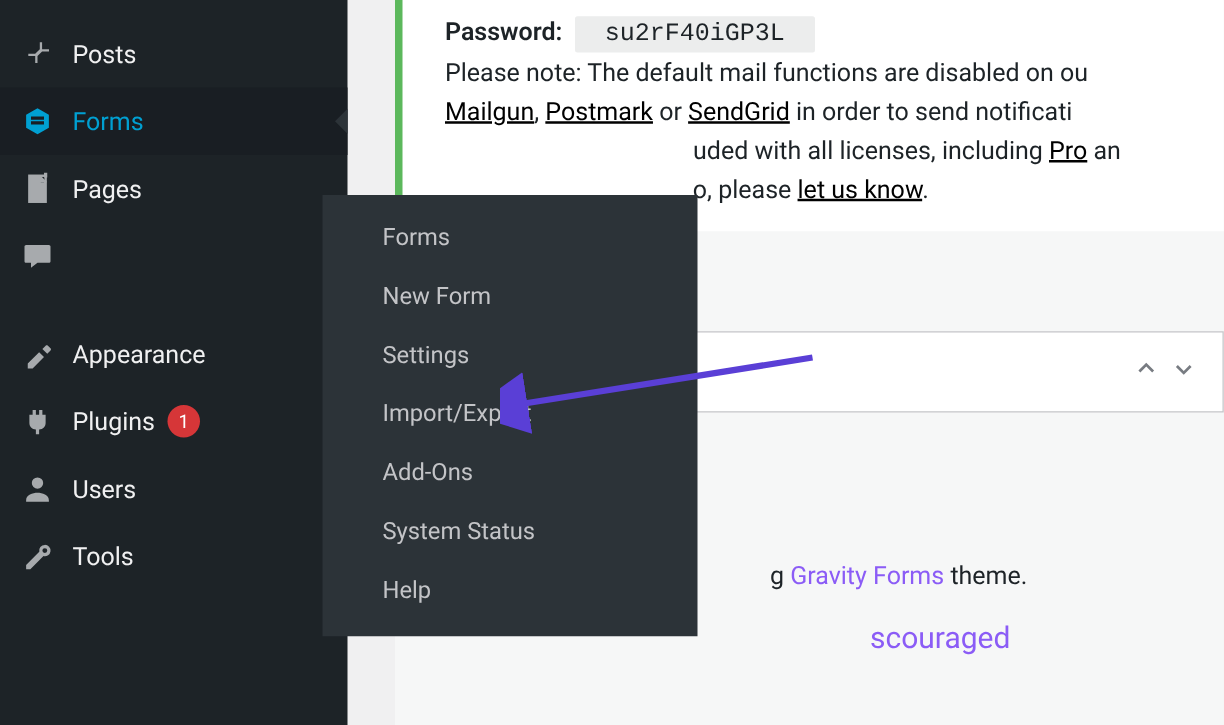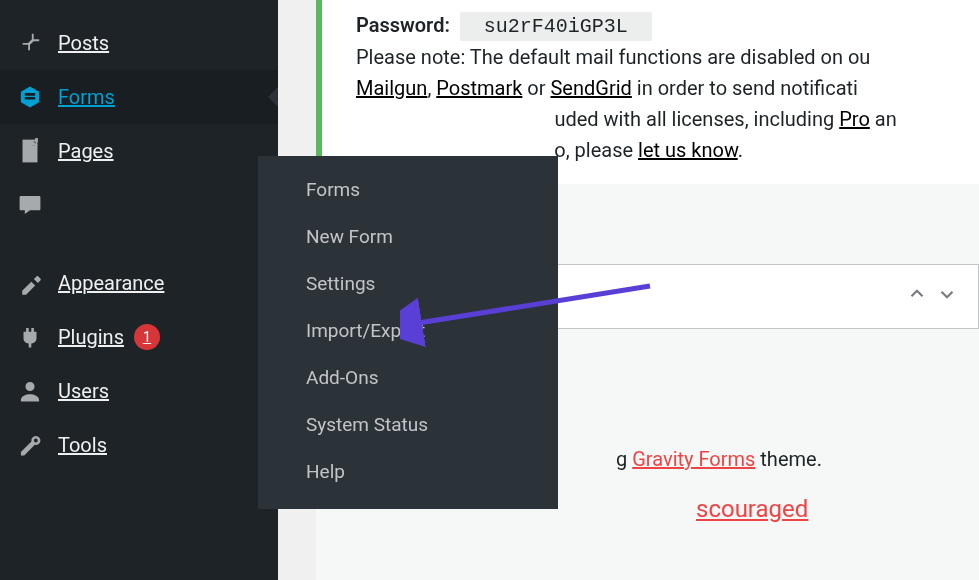--- a/index.html
+++ b/index.html
@@ -21,21 +21,20 @@
   }
   .menu-item {
     display: flex;
     align-items: center;
     height: 54px;
     padding-left: 16px;
     color: #f0f0f1;
     font-size: 20px;
     cursor: pointer;
     position: relative;
-    text-decoration: underline;
   }
   .menu-item.current {
     background: #191e23;
     color: #00a0d2;
   }
   .menu-item.current .menu-icon svg { fill: #00a0d2; }
   .menu-item .menu-icon {
     width: 28px;
     display: flex;
     align-items: center;
@@ -118,21 +117,21 @@
     justify-content: flex-end;
     align-items: center;
   }
   .chev { color: #787c82; margin-left: 8px; }
   .theme-line {
     margin-top: 118px;
     padding-left: 300px;
     font-size: 20px;
     color: #1d2327;
   }
-  .theme-line a, .theme-line-2 a { color: #ef4444; text-decoration: underline; }
+  .theme-line a, .theme-line-2 a { color: #8b5cf6; }
   .theme-line-2 {
     margin-top: 24px;
     padding-left: 380px;
     font-size: 24px;
   }
   .arrow-svg {
     position: absolute;
     left: 400px;
     top: 280px;
     z-index: 40;

